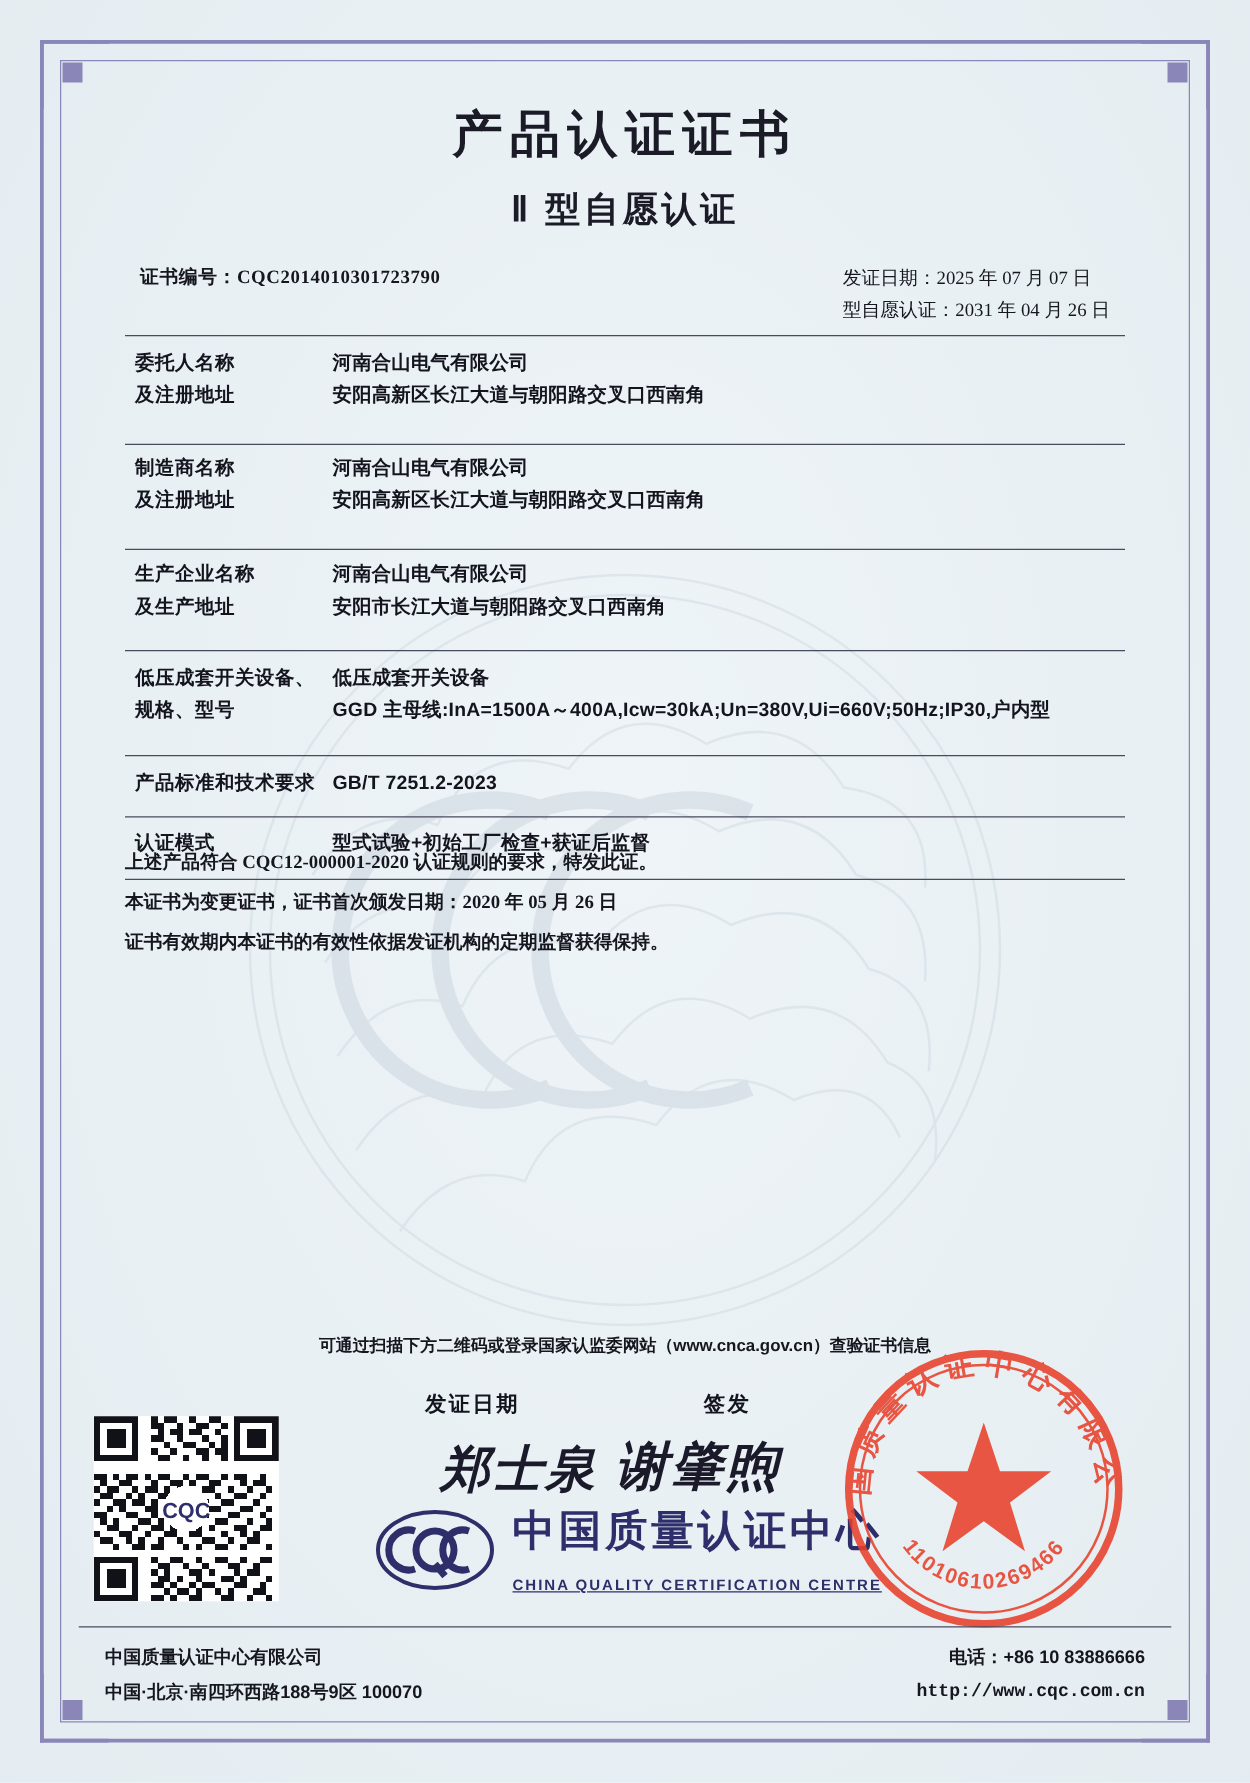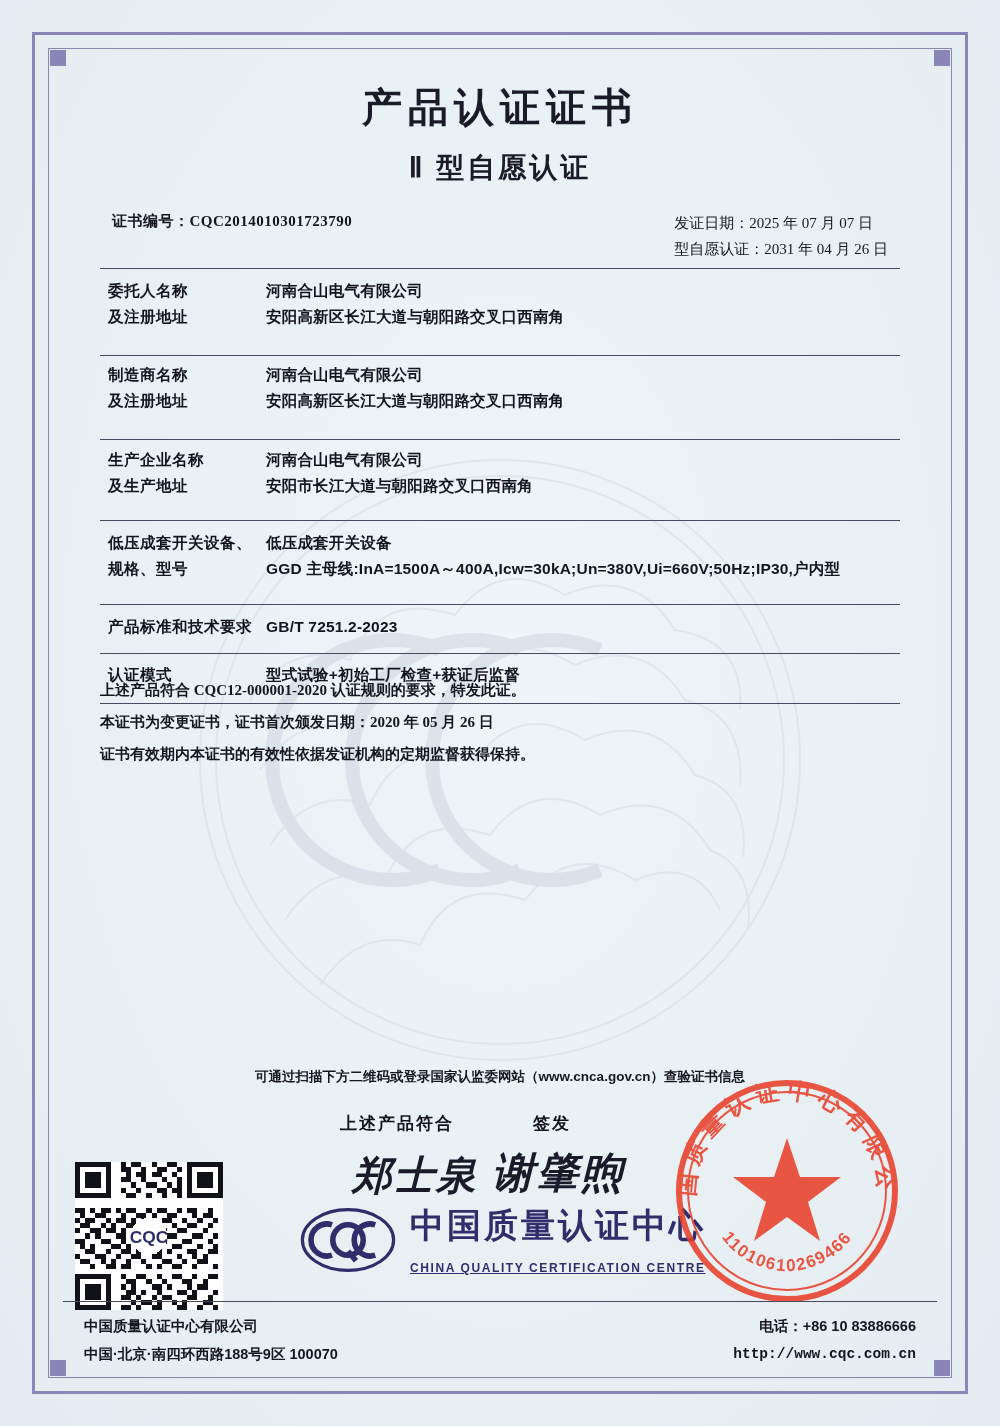--- a/index.html
+++ b/index.html
@@ -180,21 +180,21 @@
     height: 30px;
   }
   .sign-label {
     position: absolute;
     font-size: 17px;
     font-weight: bold;
     color: #14141e;
     letter-spacing: 2px;
   }
   .sign-label.a { left: 340px; }
-  .sign-label.b { left: 533px; text-align: center; }
+  .sign-label.b { left: 563px; text-align: center; }
 
   .signature {
     position: absolute;
     font-family: "Liberation Serif", serif;
     color: #1a1a2a;
     font-weight: bold;
     font-style: italic;
   }
   .signature.a { left: 352px; top: 1148px; font-size: 40px; letter-spacing: 2px; }
   .signature.b { left: 492px; top: 1145px; font-size: 42px; letter-spacing: 2px; }
@@ -227,21 +227,21 @@
     color: #2e2e6b;
     letter-spacing: 1.6px;
     margin-top: 16px;
     text-decoration: underline;
   }
 
   
   .qr {
     position: absolute;
     left: 75px;
-    top: 1162px;
+    top: 1133px;
     width: 148px;
     height: 148px;
     background: #fff;
   }
 
   
   .seal {
     position: absolute;
     right: 98px;
     top: 1076px;
@@ -394,21 +394,21 @@
 
     <div class="notes">
       <div>上述产品符合 CQC12-000001-2020 认证规则的要求，特发此证。</div>
       <div>本证书为变更证书，证书首次颁发日期：2020 年 05 月 26 日</div>
       <div>证书有效期内本证书的有效性依据发证机构的定期监督获得保持。</div>
     </div>
 
     <div class="verify-line">可通过扫描下方二维码或登录国家认监委网站（www.cnca.gov.cn）查验证书信息</div>
 
     <div class="sign-labels">
-      <div class="sign-label a">上述产品符合</div>
+      <div class="sign-label a">发证日期</div>
       <div class="sign-label b">签发</div>
     </div>
     <div class="signature b">谢肇煦</div>
     <div class="signature a">郑士泉</div>
 
     <div class="qr">
       <svg width="148" height="148" viewBox="0 0 29 29" shape-rendering="crispEdges">
         <rect width="29" height="29" fill="#ffffff"></rect>
         <g fill="#111118">
           <path d="M0 0h7v7H0z M1 1v5h5V1z M2 2h3v3H2z"></path>

